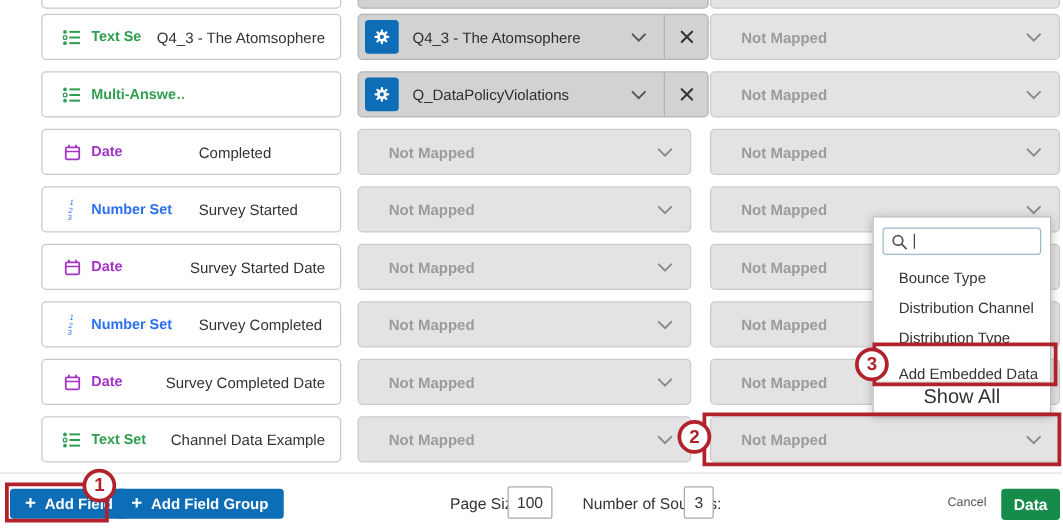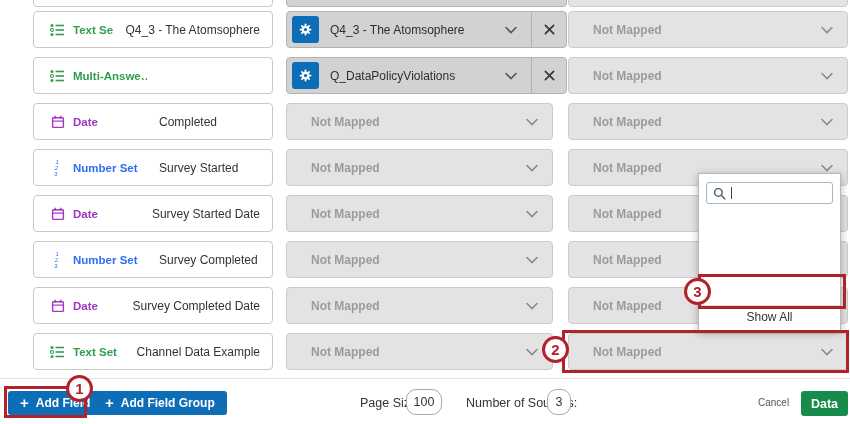--- a/index.html
+++ b/index.html
@@ -51,35 +51,35 @@
     border:1px solid #9fb9cc; border-radius:3px; background:#fff;
     display:flex; align-items:center; padding:0 6px; box-sizing:border-box; gap:5px;
   }
   .caret { width:1px; height:12px; background:#444; flex:0 0 auto; }
   .search input { border:none; outline:none; flex:1; min-width:0; font-size:12px; padding:0;
     background:transparent; font-family:"Liberation Sans", sans-serif; }
   .pitems { position:absolute; top:36px; left:0; right:0; }
   .pitem { height:24px; line-height:24px; padding-left:20px; font-size:12px; color:#333; cursor:pointer; white-space:nowrap; }
   .pitem.add { margin-top:4px; height:26px; line-height:26px; }
   .showall { position:absolute; bottom:0; left:0; right:0; height:24px; line-height:23px;
-    text-align:center; border-top:1px solid #dcdcdc; font-size:12px; color:#333; cursor:pointer;margin-top:34px; }
+    text-align:center; border-top:1px solid #dcdcdc; font-size:16px; color:#333; cursor:pointer;margin-top:34px; }
   
   .footer-divider { position:absolute; left:0; top:378px; width:850px; height:1px; background:#e2e2e2; }
   .btn-blue {
     position:absolute; top:391px; height:24px; background:#0d6db7; color:#fff;
     font-size:12px; font-weight:bold; border-radius:3px; display:flex; align-items:center;
     padding:0 12px; gap:7px; box-sizing:border-box; cursor:pointer; white-space:nowrap;
   }
   #add-field { left:8px; }
   #add-field-group { left:93px; }
   .plus { font-size:15px; font-weight:bold; line-height:1; transform:translateY(-1px); }
   .flabel { position:absolute; top:396px; font-size:12.5px; color:#333; line-height:14px; white-space:nowrap; }
   #page-size-label { left:360px; }
   #sources-label { left:466px; }
-  .finput { position:absolute; top:389px; height:26px; border:1px solid #a9a9a9; border-radius:10px;
+  .finput { position:absolute; top:389px; height:26px; border:1px solid #a9a9a9; border-radius:2px;
     text-align:center; font-size:12.5px; color:#333; box-sizing:border-box;
     font-family:"Liberation Sans", sans-serif; }
   #page-size { left:406px; width:36px; }
   #sources { left:547px; width:24px; }
   #cancel { left:758px; top:396px; font-size:10px; color:#555; cursor:pointer; position:absolute; line-height:14px; }
   #save { position:absolute; left:801px; top:391px; width:47px; height:25px; background:#178c4a;
     color:#fff; font-weight:bold; font-size:12.5px; border-radius:3px;
     display:flex; align-items:center; justify-content:center; cursor:pointer; }
   
   .ann-box { position:absolute; border:3px solid #b1222a; box-sizing:border-box; pointer-events:none; }
@@ -412,20 +412,26 @@
     <div class="search">
       <span style="display:flex;">
         <svg width="13" height="13" viewBox="0 0 14 14">
           <circle cx="5.8" cy="5.8" r="4.1" fill="none" stroke="#555" stroke-width="1.5"></circle>
           <line x1="9" y1="9" x2="12.8" y2="12.8" stroke="#555" stroke-width="1.5" stroke-linecap="round"></line>
         </svg>
       </span>
       <span class="caret"></span>
       <input type="text" value="" style="">
     </div>
+    <div class="pitems">
+      <div class="pitem">Bounce Type</div>
+      <div class="pitem">Distribution Channel</div>
+      <div class="pitem">Distribution Type</div>
+      <div class="pitem add">Add Embedded Data</div>
+    </div>
     <div class="showall">Show All</div>
   </div>
 
   <div class="footer-divider"></div>
   <div class="btn-blue" id="add-field">
     <span class="plus">+</span>
     <span>Add Field</span>
   </div>
   <div class="btn-blue" id="add-field-group">
     <span class="plus">+</span>

